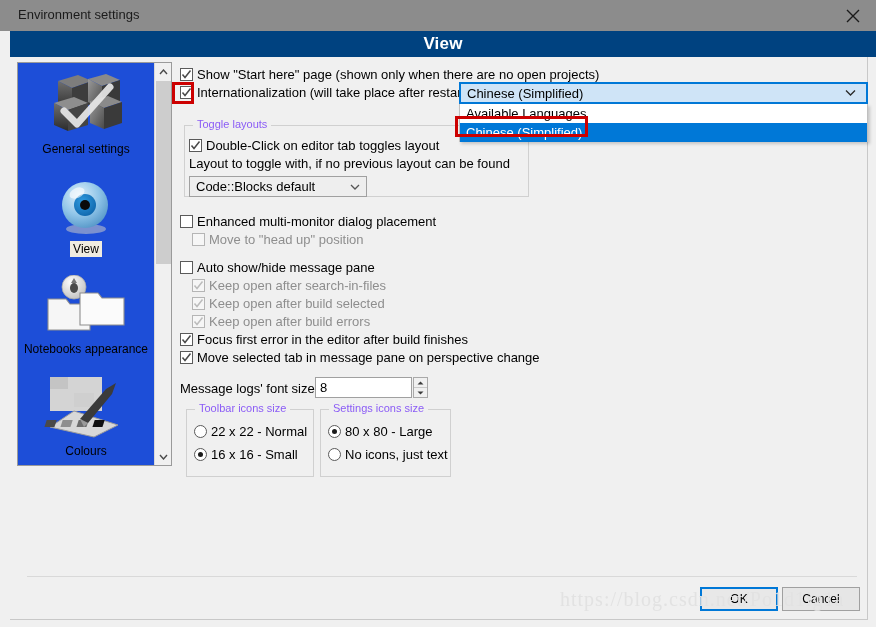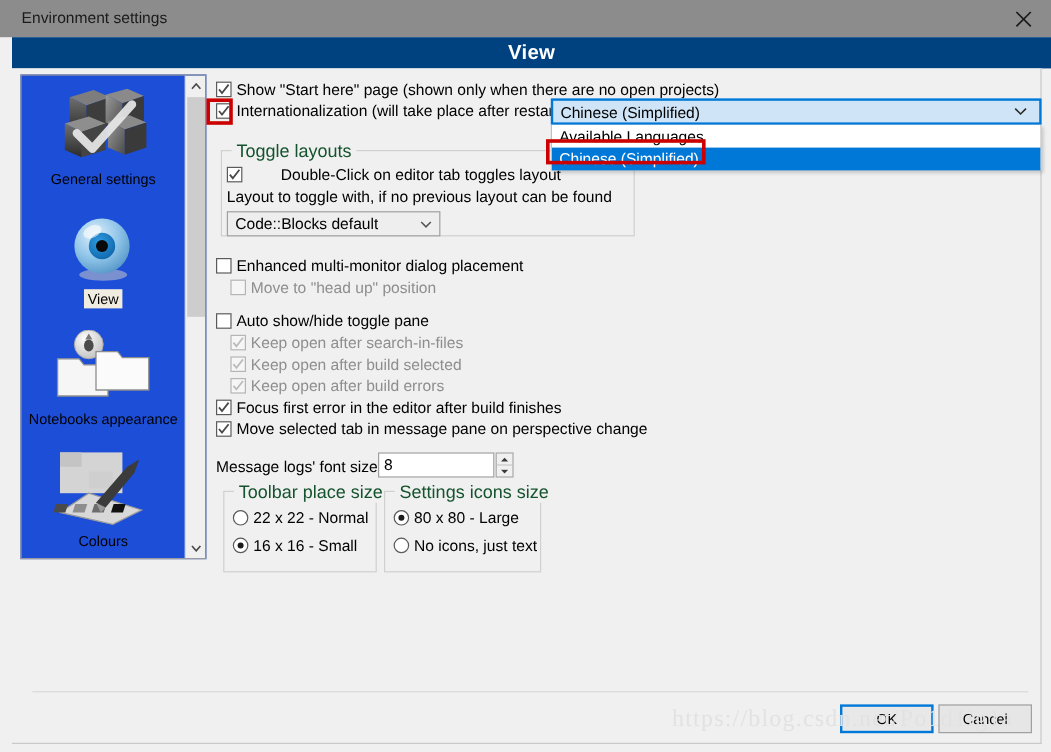--- a/index.html
+++ b/index.html
@@ -144,21 +144,21 @@
 
   
   .group {
     position: absolute;
     border: 1px solid #d0d0d0;
     box-sizing: border-box;
   }
   .group-title {
     position: absolute; top: -8px; left: 8px;
     background: #f0f0f0; padding: 0 4px;
-    font-size: 15px; color: #14532d; white-space: nowrap;
+    font-size: 11px; color: #8b5cf6; white-space: nowrap;
   }
 
   
   .combo {
     border: 1px solid #a0a0a0;
     background: #ffffff;
     box-sizing: border-box;
     display: flex; align-items: center;
     cursor: pointer;
     position: relative;
@@ -390,21 +390,21 @@
           <svg width="11" height="11" viewBox="0 0 11 11">
               <path d="M1.5 5.5 L4 8.5 L9.5 1.5" stroke="#4a4a4a" stroke-width="1.5" fill="none"></path>
             </svg>
         </div>
         <div class="cb-label">Internationalization (will take place after restart)</div>
       </div>
 
       <div class="group" style="left:4px; top:66px; width:345px; height:72px;">
         <div class="group-title">Toggle layouts</div>
       </div>
-      <div class="row" style="position:absolute; left:9px; top:79px;gap:28px;">
+      <div class="row" style="position:absolute; left:9px; top:79px;">
         <div class="cb">
           <svg width="11" height="11" viewBox="0 0 11 11">
               <path d="M1.5 5.5 L4 8.5 L9.5 1.5" stroke="#4a4a4a" stroke-width="1.5" fill="none"></path>
             </svg>
         </div>
         <div class="cb-label">Double-Click on editor tab toggles layout</div>
       </div>
       <div style="position:absolute; left:9px; top:97px; font-size:13px; color:#000; white-space:nowrap;">Layout to toggle with, if no previous layout can be found</div>
       <div class="combo gray" style="position:absolute; left:9px; top:117px; width:178px; height:21px;">
         <div class="combo-text">Code::Blocks default</div>
@@ -419,21 +419,21 @@
         <div class="cb"></div>
         <div class="cb-label">Enhanced multi-monitor dialog placement</div>
       </div>
       <div class="row" style="position:absolute; left:12px; top:173px;">
         <div class="cb disabled"></div>
         <div class="cb-label disabled">Move to "head up" position</div>
       </div>
 
       <div class="row" style="position:absolute; left:0px; top:201px;">
         <div class="cb"></div>
-        <div class="cb-label">Auto show/hide toggle pane</div>
+        <div class="cb-label">Auto show/hide message pane</div>
       </div>
       <div class="row" style="position:absolute; left:12px; top:219px;">
         <div class="cb disabled">
           <svg width="11" height="11" viewBox="0 0 11 11">
               <path d="M1.5 5.5 L4 8.5 L9.5 1.5" stroke="#bcbcbc" stroke-width="1.5" fill="none"></path>
             </svg>
         </div>
         <div class="cb-label disabled">Keep open after search-in-files</div>
       </div>
       <div class="row" style="position:absolute; left:12px; top:237px;">
@@ -480,21 +480,21 @@
             </svg>
         </div>
         <div class="spin-b">
           <svg width="7" height="4" viewBox="0 0 7 4">
               <path d="M0.5 0.5 L3.5 3.5 L6.5 0.5 Z" fill="#3a3a3a"></path>
             </svg>
         </div>
       </div>
 
       <div class="group" style="left:6px; top:350px; width:128px; height:68px;">
-        <div class="group-title">Toolbar place size</div>
+        <div class="group-title">Toolbar icons size</div>
       </div>
       <div class="row" style="position:absolute; left:14px; top:365px;">
         <div class="rb"></div>
         <div class="cb-label">22 x 22 - Normal</div>
       </div>
       <div class="row" style="position:absolute; left:14px; top:388px;">
         <div class="rb">
             <div class="dot"></div>
           </div>
         <div class="cb-label">16 x 16 - Small</div>

